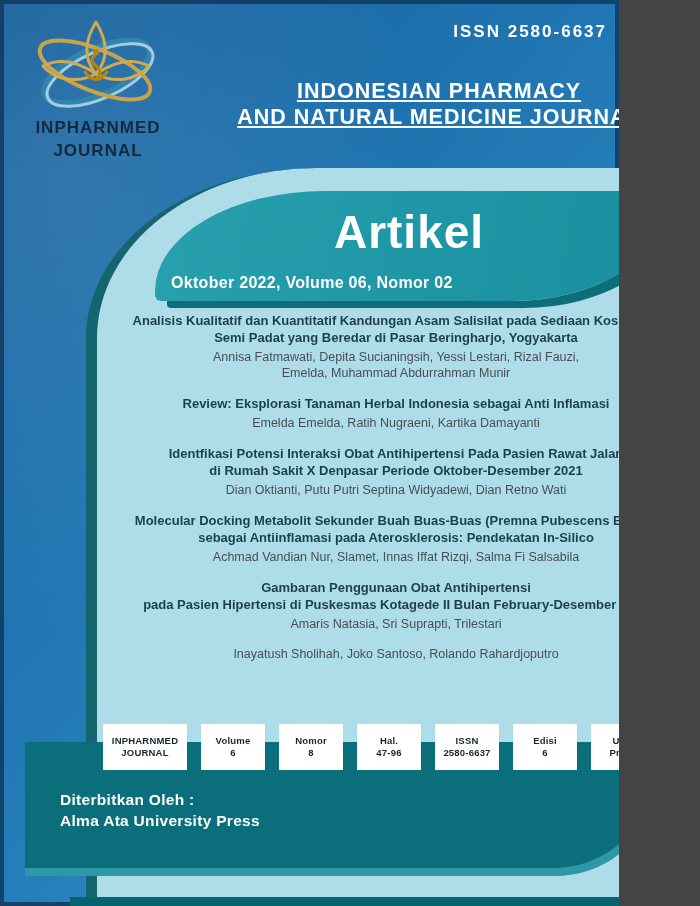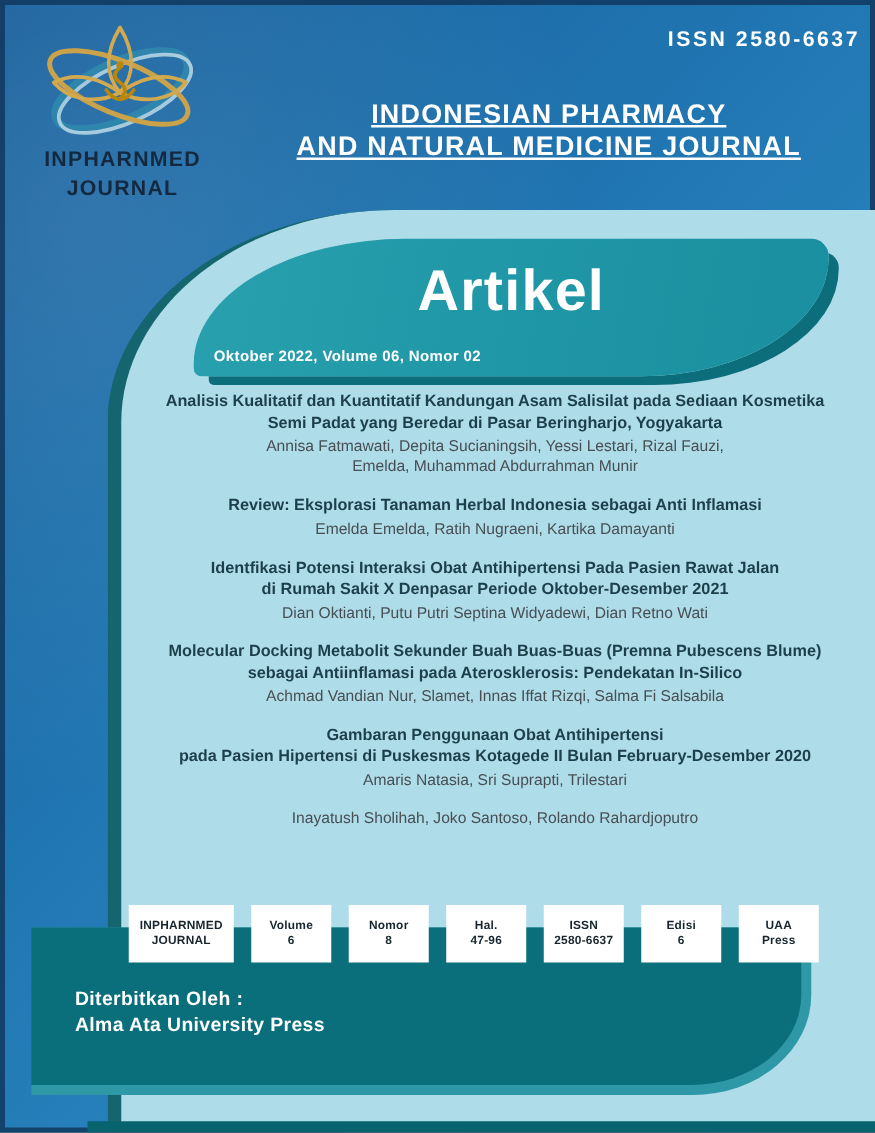--- a/index.html
+++ b/index.html
@@ -1,17 +1,17 @@
 <!DOCTYPE html>
 <html><head>
 <meta charset="utf-8">
 <style>
   html,body{margin:0;padding:0;background:#444;}
   .page{
-    position:relative;width:700px;height:906px;overflow:hidden;
+    position:relative;width:619px;height:906px;overflow:hidden;
     font-family:"Liberation Sans", sans-serif;
     background:
       radial-gradient(ellipse at 10% 20%, rgba(255,255,255,0.10), transparent 45%),
       linear-gradient(132deg,#175f9c 0%,#1f74b0 38%,#2a85bf 68%,#3e9bce 100%);
     box-shadow: inset 0 0 0 4px rgba(14,48,84,0.75);
   }
   .whitespace-lines{white-space:pre-line;}
 
   
   .issn{
@@ -42,21 +42,21 @@
     background:linear-gradient(100deg,#28a0ae 0%,#1f96a5 55%,#1a8f9f 100%);
     border-radius:170px 14px 150px 6px / 100px 14px 95px 6px;
     box-shadow:10px 9px 0 -2px #0c6e7a;
   }
   .banner-title{
     position:absolute;top:14px;left:0;width:100%;text-align:center;
     color:#fff;font-size:46px;font-weight:800;letter-spacing:1px;
   }
   .banner-issue{
     position:absolute;left:16px;bottom:9px;
-    color:#fff;font-size:12px;font-weight:700;letter-spacing:0.3px;
+    color:#fff;font-size:16px;font-weight:700;letter-spacing:0.3px;
   }
 
   
   .articles{
     position:absolute;left:100px;top:312px;width:592px;text-align:center;
   }
   .article{margin-bottom:14px;}
   .article-title{
     color:#1d3f4b;font-size:13px;line-height:17px;font-weight:700;margin-bottom:3px;
   }

